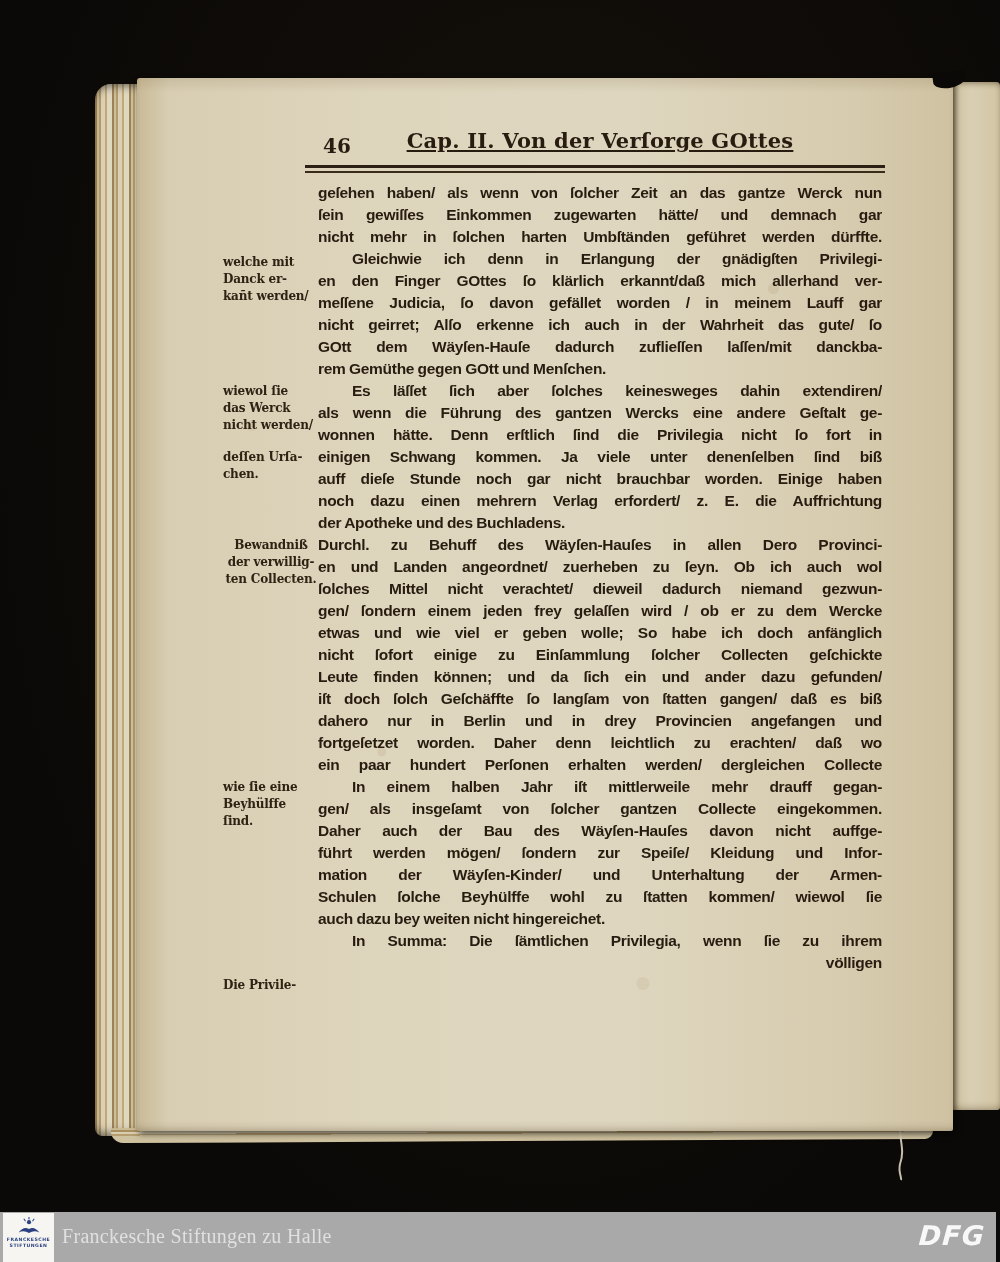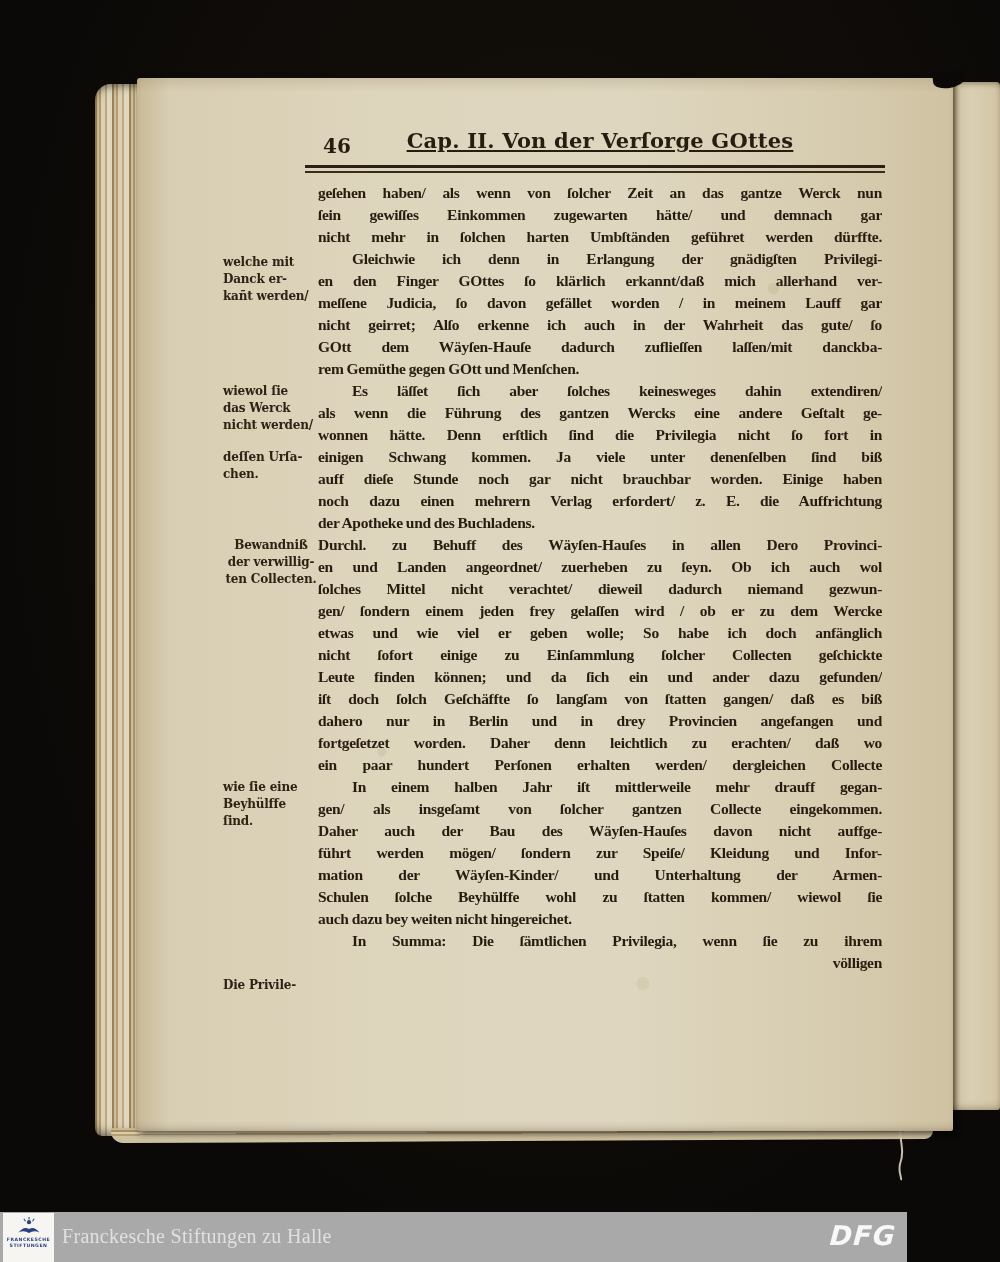--- a/index.html
+++ b/index.html
@@ -34,30 +34,30 @@
   
   .page-number{position:absolute;left:186px;top:56px;
     font:700 20px "DejaVu Serif",serif;color:#281c10;}
   .running-header{position:absolute;left:181px;top:50px;width:564px;text-align:center;
     font:700 21px "DejaVu Serif",serif;color:#281c10;letter-spacing:.2px;text-decoration:underline;}
   .rule{position:absolute;left:168px;width:580px;background:#2c2014;}
   .rule-a{top:87px;height:3px;}
   .rule-b{top:93px;height:2px;background:#3a2c1a;}
   .text-column{position:absolute;left:181px;top:104px;width:564px;}
   .line{height:22px;line-height:22px;overflow:hidden;
-    font-family:Liberation Serif, serif;font-weight:700;font-size:15.5px;color:#281c10;
+    font-family:Liberation Sans, sans-serif;font-weight:700;font-size:15.5px;color:#281c10;
     letter-spacing:-.3px;word-spacing:-.5px;text-align:justify;text-align-last:left;}
   .line.just{text-align-last:justify;}
   .line.indent{padding-left:34px;}
   .line.right{text-align-last:right;}
   #margin-notes{position:absolute;inset:0;}
   .mnote{position:absolute;left:86px;width:96px;
     font:700 12px/17px "DejaVu Serif",serif;color:#2e2213;letter-spacing:-.2px;}
   
-  .footer-bar{position:absolute;left:0;top:1212px;width:907px;height:50px;background:#a9a9a9;}
+  .footer-bar{position:absolute;left:0;top:1212px;width:996px;height:50px;background:#a9a9a9;}
   .logo-box{position:absolute;left:3px;top:1px;width:51px;height:49px;background:#f6f5f1;
     display:flex;flex-direction:column;align-items:center;padding-top:3px;box-sizing:border-box;}
   .logo-icon{width:26px;height:21px;display:block;}
   .logo-caption{font:700 4.6px/5.8px "DejaVu Sans",sans-serif;color:#2a4080;
     letter-spacing:.5px;text-align:center;white-space:nowrap;}
   .institution{position:absolute;left:62px;top:13px;
     font:400 20px "Liberation Serif",serif;color:#e0e0e0;letter-spacing:.3px;}
   .dfg{position:absolute;right:11px;top:8px;
     font:italic 700 27px "DejaVu Sans",sans-serif;color:#f8f8f8;letter-spacing:1px;transform:skewX(-4deg);}
 </style>

